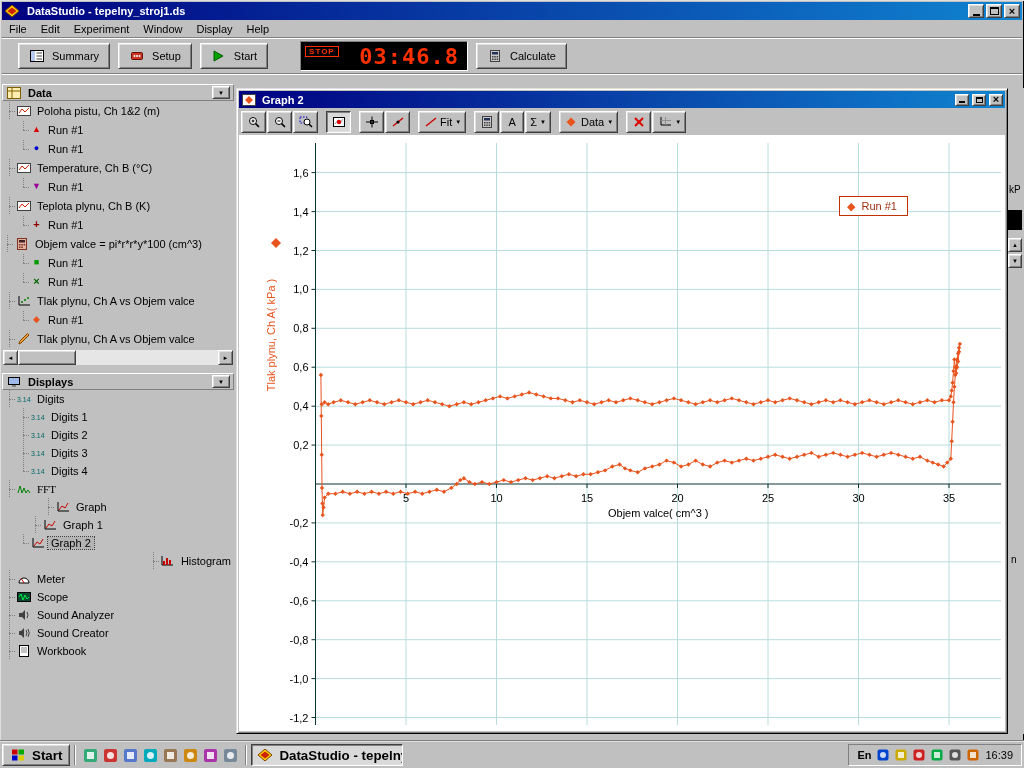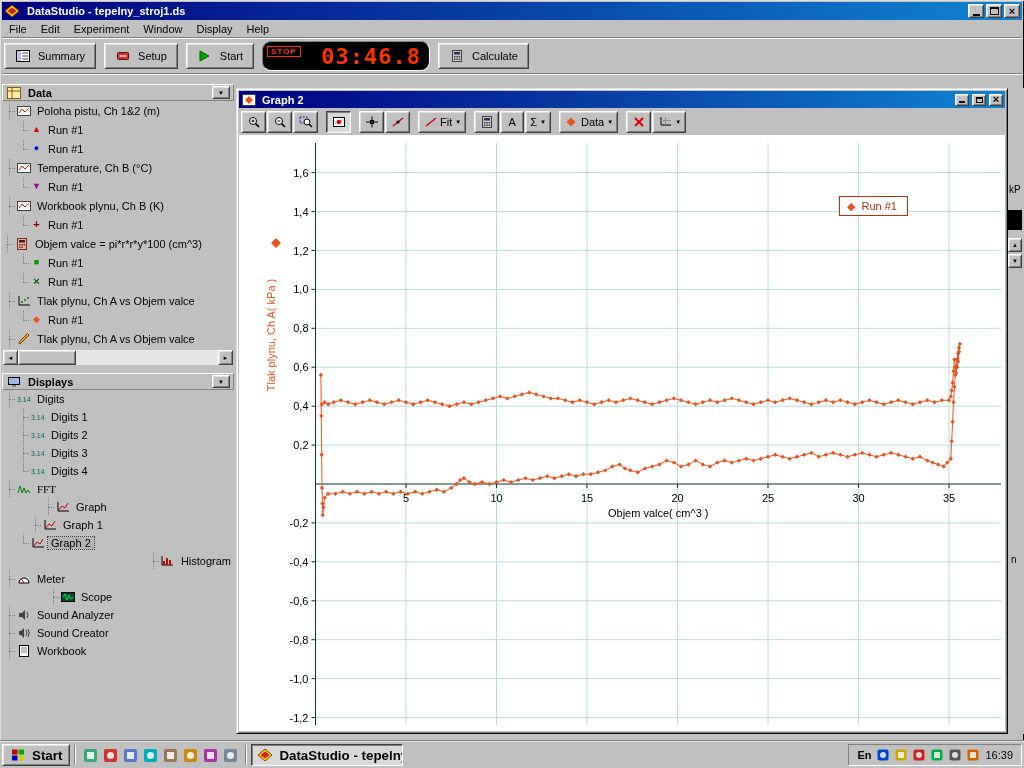--- a/index.html
+++ b/index.html
@@ -21,21 +21,21 @@
   .glyph-max{width:9px;height:8px;border:1px solid #000;border-top-width:2px;}
   .glyph-close{font-weight:bold;font-size:11px;line-height:1;}
 
   
   .menubar{position:absolute;left:2px;top:20px;right:2px;height:18px;display:flex;align-items:center;
     border-bottom:1px solid #808080;box-shadow:0 1px 0 #fff;}
   .menu-item{padding:2px 7px;}
 
   
   .toolbar{position:absolute;left:2px;top:39px;right:2px;height:35px;display:flex;align-items:center;gap:8px;
-    padding:0 2px;border-bottom:1px solid #808080;box-shadow:0 1px 0 #fff;}
+    padding:0 16px;border-bottom:1px solid #808080;box-shadow:0 1px 0 #fff;}
   .tool-btn{height:26px;display:inline-flex;align-items:center;gap:5px;padding:0 10px;font-size:11px;}
   .lcd{width:168px;height:30px;background:#000;position:relative;border:1px solid;border-color:#808080 #fff #fff #808080;}
   .lcd-mode{position:absolute;left:4px;top:4px;color:#ff3000;font-size:8px;font-weight:bold;border:1px solid #ff3000;padding:0 3px;letter-spacing:1px;}
   .lcd-digits{position:absolute;right:8px;top:2px;font-family:"DejaVu Sans Mono",monospace;font-weight:bold;font-size:22px;color:#ff3000;letter-spacing:1px;}
 
   
   .sidebar{position:absolute;left:2px;top:76px;width:232px;height:663px;overflow:hidden;}
   .section-header{height:17px;display:flex;align-items:center;gap:4px;padding:0 3px;margin-top:8px;
     border-top:1px solid #fff;border-left:1px solid #fff;border-bottom:1px solid #808080;border-right:1px solid #808080;font-weight:bold;}
   .section-header:first-child{margin-top:8px;}
@@ -153,21 +153,21 @@
       <span>Setup</span>
     </button>
     <button class="tool-btn raised">
       <span class="ticon">
           <svg width="14" height="12" viewBox="0 0 14 12">
             <path d="M3 1 L12 6 L3 11 Z" fill="#00a000" stroke="#006000"></path>
           </svg>
         </span>
       <span>Start</span>
     </button>
-    <div class="lcd" style="border-radius:9px;">
+    <div class="lcd" style="margin-left:24px;">
       <span class="lcd-mode">STOP</span>
       <span class="lcd-digits">03:46.8</span>
     </div>
     <button class="tool-btn raised">
       <span class="ticon">
           <svg width="14" height="12" viewBox="0 0 14 12">
             <rect x="2.5" y="0.5" width="9" height="11" fill="#c8c8c8" stroke="#404040"></rect>
             <rect x="4" y="2" width="6" height="2.5" fill="#223355"></rect>
             <g fill="#404040">
               <rect x="4" y="6" width="1.5" height="1.5"></rect>
@@ -232,21 +232,21 @@
           <span class="tlabel">Run #1</span>
         </div>
         <div class="trow" style="padding-left: 2px;">
           <span class="conn"></span>
           <span class="ticon">
             <svg width="14" height="12" viewBox="0 0 14 12">
               <rect x="0.5" y="1.5" width="13" height="9" fill="#fff" stroke="#404040"></rect>
               <polyline points="2,8 5,4 8,7 12,3" fill="none" stroke="#cc2200"></polyline>
             </svg>
           </span>
-          <span class="tlabel">Workbook plynu, Ch B (K)</span>
+          <span class="tlabel">Teplota plynu, Ch B (K)</span>
         </div>
         <div class="trow" style="padding-left: 16px;">
           <span class="conn last"></span>
           <span class="marker" style="color: rgb(139, 0, 0); font-weight: bold; font-size: 11px;">+</span>
           <span class="tlabel">Run #1</span>
         </div>
         <div class="trow" style="padding-left: 0;">
           <span class="conn"></span>
           <span class="ticon">
             <svg width="14" height="12" viewBox="0 0 14 12">
@@ -417,21 +417,21 @@
         <div class="trow" style="padding-left: 2px;">
           <span class="conn"></span>
           <span class="ticon">
             <svg width="14" height="12" viewBox="0 0 14 12">
               <path d="M2 10 A5 5 0 0 1 12 10 Z" fill="#fff" stroke="#000"></path>
               <line x1="7" y1="10" x2="4.2" y2="5.5" stroke="#cc0000"></line>
             </svg>
           </span>
           <span class="tlabel">Meter</span>
         </div>
-        <div class="trow" style="padding-left: 2px; margin-left: 44px;">
+        <div class="trow" style="padding-left: 2px;">
           <span class="conn"></span>
           <span class="ticon">
             <svg width="14" height="12" viewBox="0 0 14 12">
               <rect x="0.5" y="1.5" width="13" height="9" fill="#064830" stroke="#000"></rect>
               <polyline points="2,6 4,3 6,9 8,4 10,8 12,6" fill="none" stroke="#00ee44"></polyline>
             </svg>
           </span>
           <span class="tlabel">Scope</span>
         </div>
         <div class="trow" style="padding-left: 2px;">

